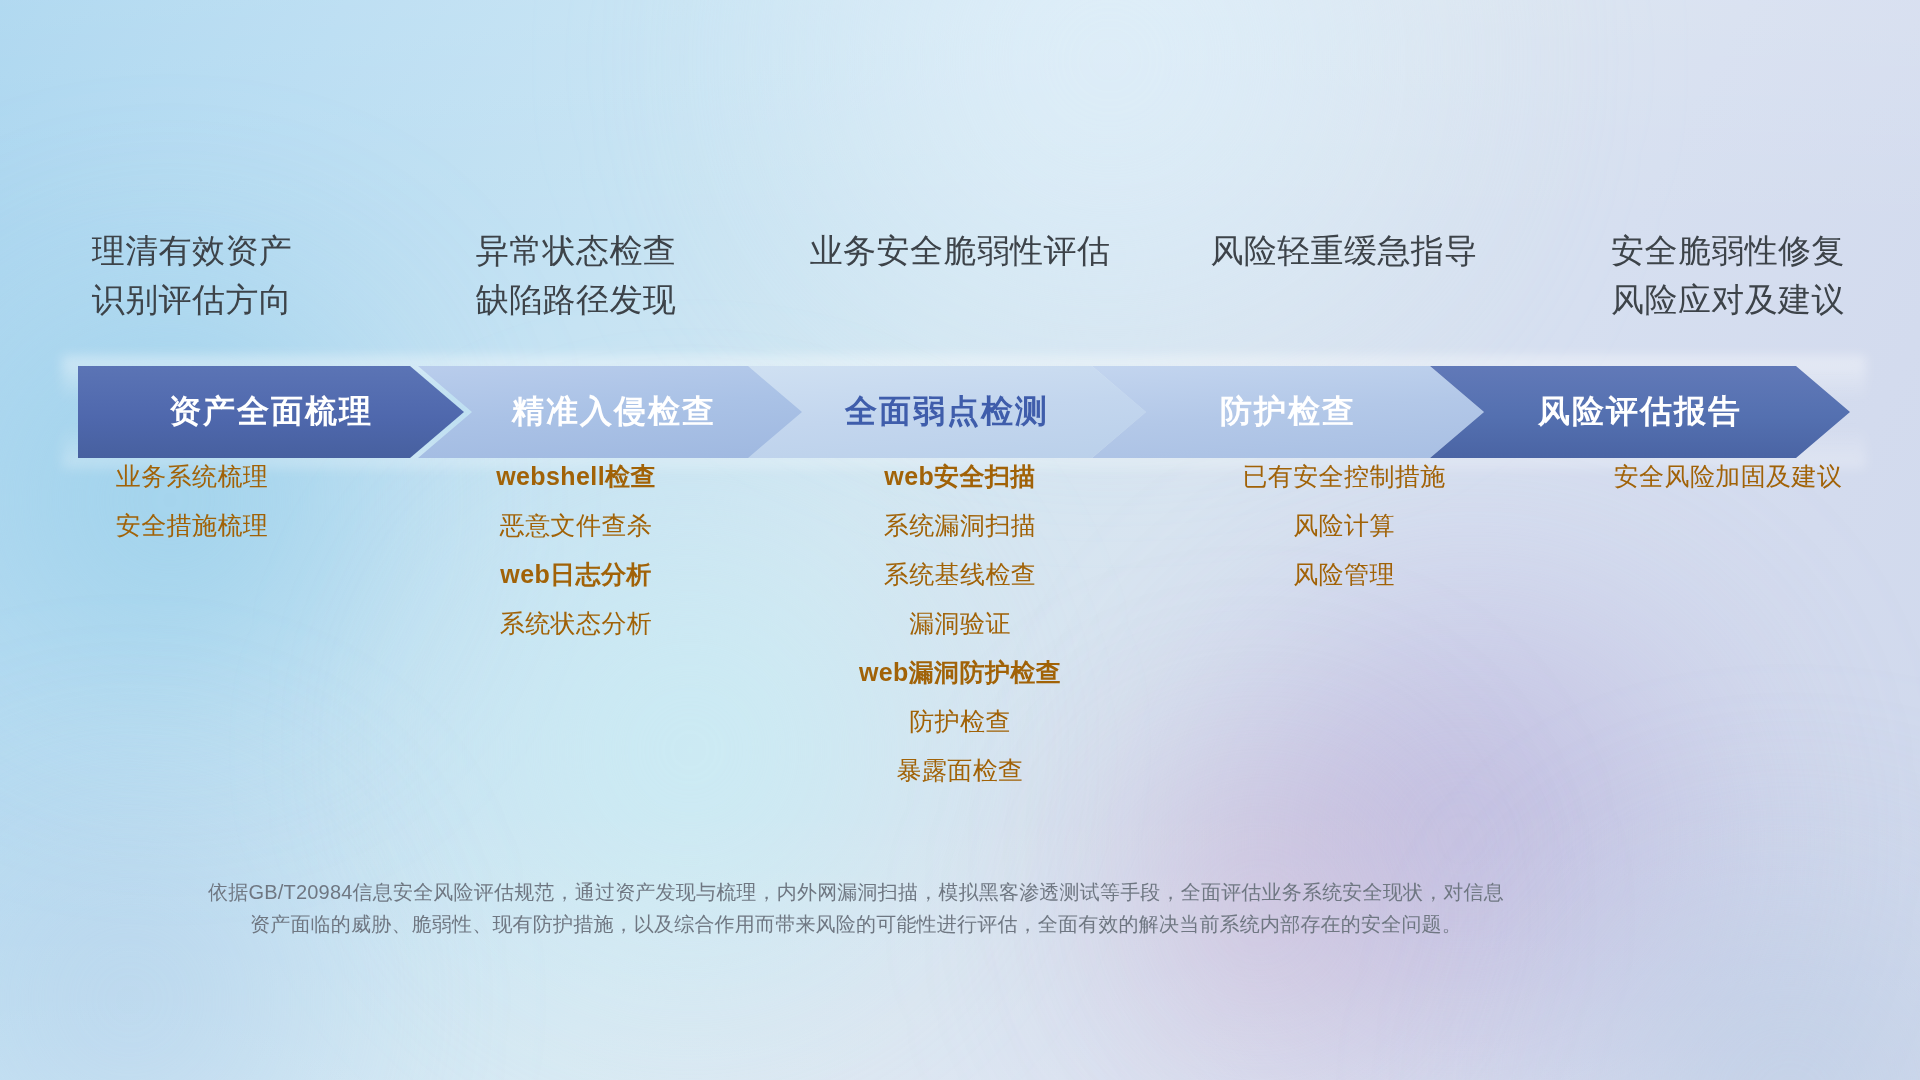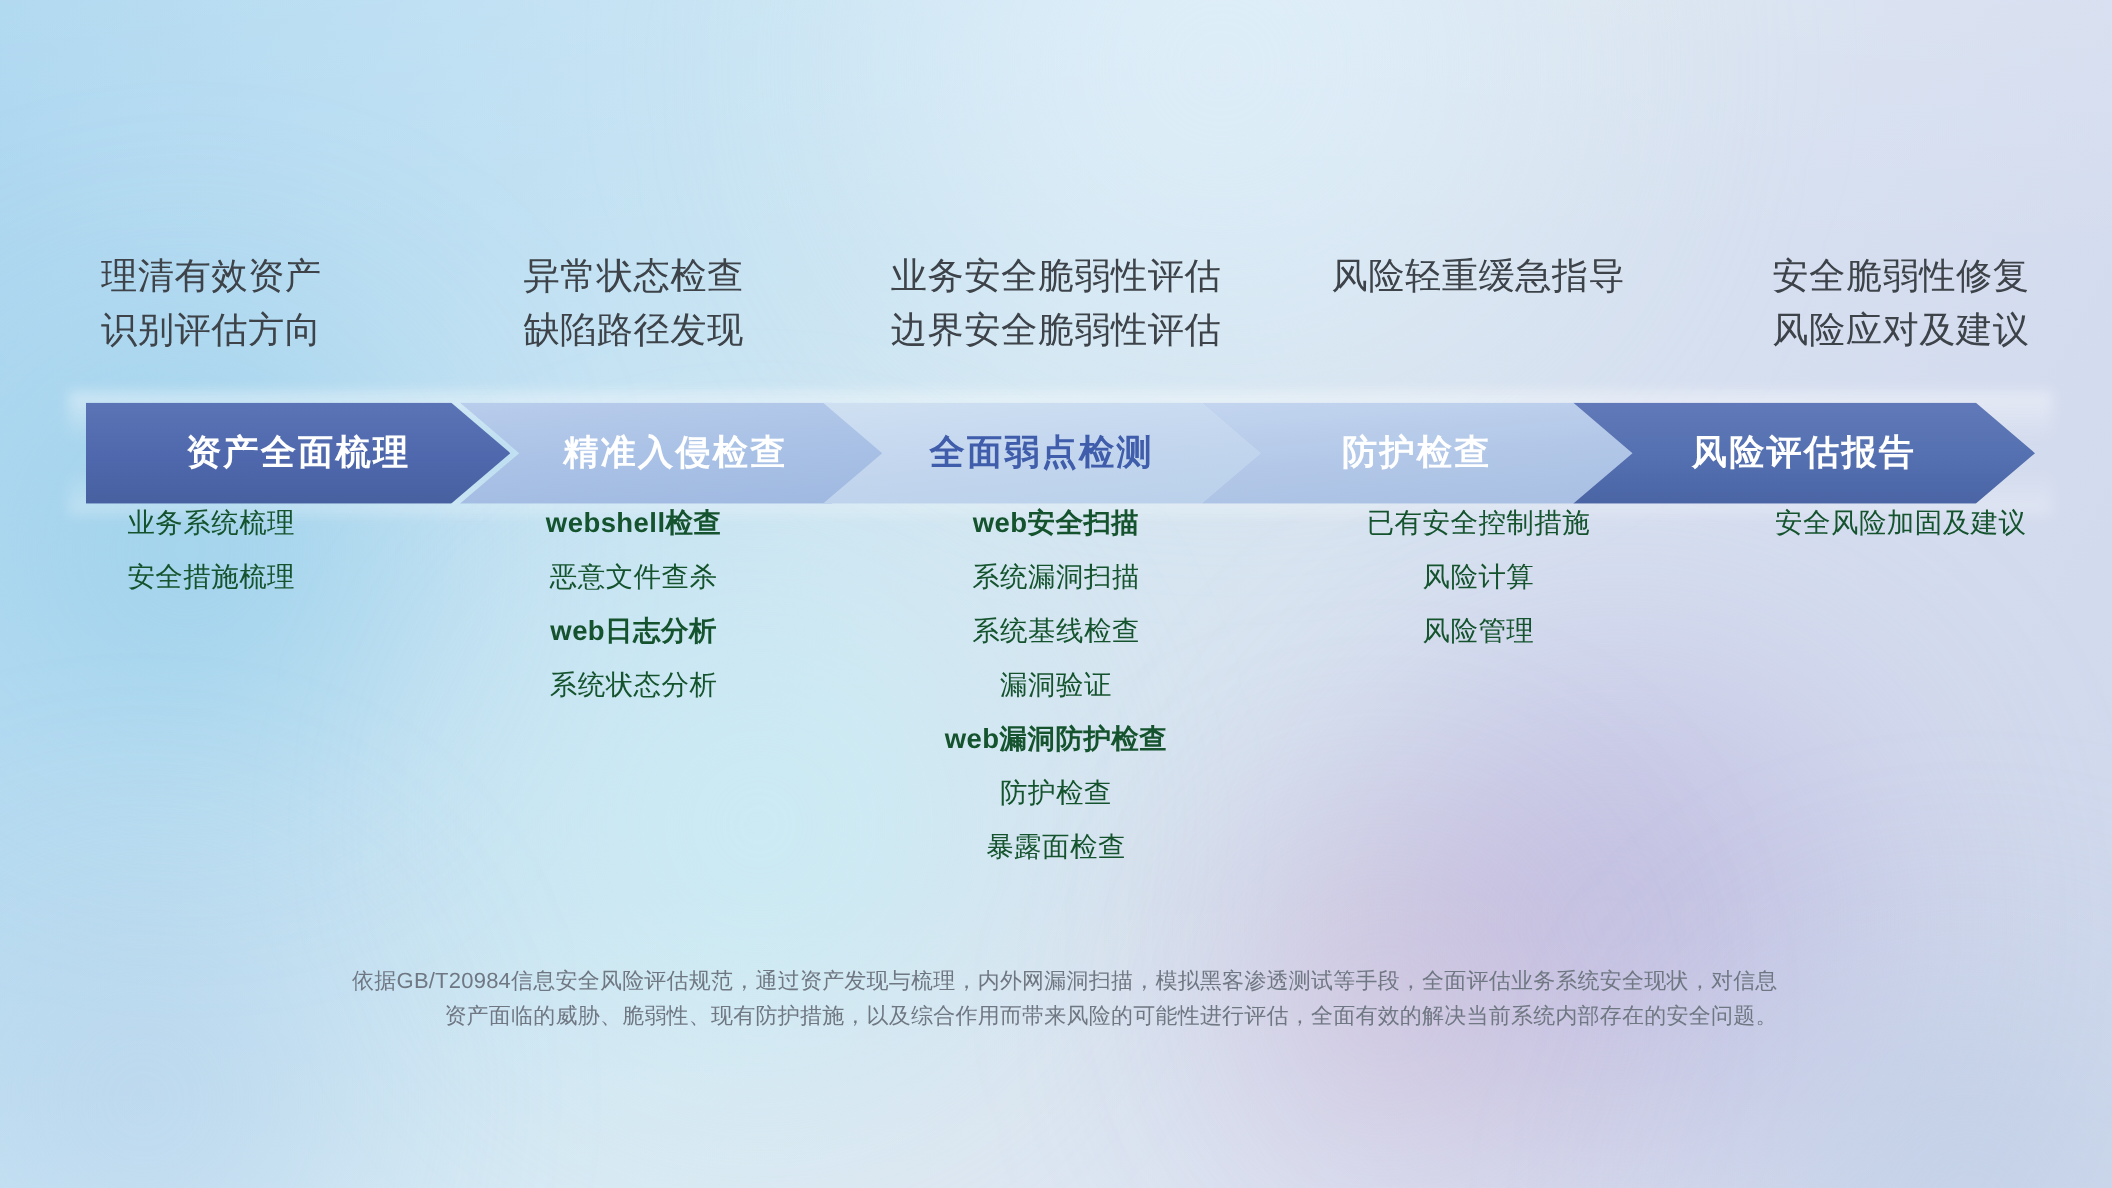--- a/index.html
+++ b/index.html
@@ -111,30 +111,30 @@
     background:linear-gradient(180deg, rgba(255,255,255,.45), rgba(255,255,255,0) 40%,
                rgba(255,255,255,0) 62%, rgba(255,255,255,.30));
     filter:blur(6px);pointer-events:none;
   }
 
   
   #bot-row{top:452px;}
   #bot-row .col{padding:0 10px;}
   .botlist{padding-top:0;}
   .botitem{
-    color:#14532d;font-size:25px;line-height:49px;letter-spacing:.4px;
+    color:#a16207;font-size:25px;line-height:49px;letter-spacing:.4px;
     white-space:nowrap;
   }
   .botitem.has-latin{font-weight:600;}
 
   
   #footer{
     position:absolute;left:96px;top:876px;width:1520px;
     color:#6f7782;font-size:20px;line-height:32px;letter-spacing:.2px;
-    text-align:right;
+    text-align:center;
   }
   #footer p{margin:0;}
 </style>
 </head>
 <body>
 
 <div id="stage">
 
   <div class="bg-base"></div>
   <div class="blob blob-e"></div>
@@ -155,21 +155,20 @@
         <div class="toptext">识别评估方向</div>
       </div>
 
       <div class="col">
         <div class="toptext">异常状态检查</div>
         <div class="toptext">缺陷路径发现</div>
       </div>
 
       <div class="col">
         <div class="toptext">业务安全脆弱性评估</div>
-        <div class="toptext">边界安全脆弱性评估</div>
       </div>
 
       <div class="col col-mid-one">
         <div class="toptext">风险轻重缓急指导</div>
       </div>
 
       <div class="col">
         <div class="toptext">安全脆弱性修复</div>
         <div class="toptext">风险应对及建议</div>
       </div>

